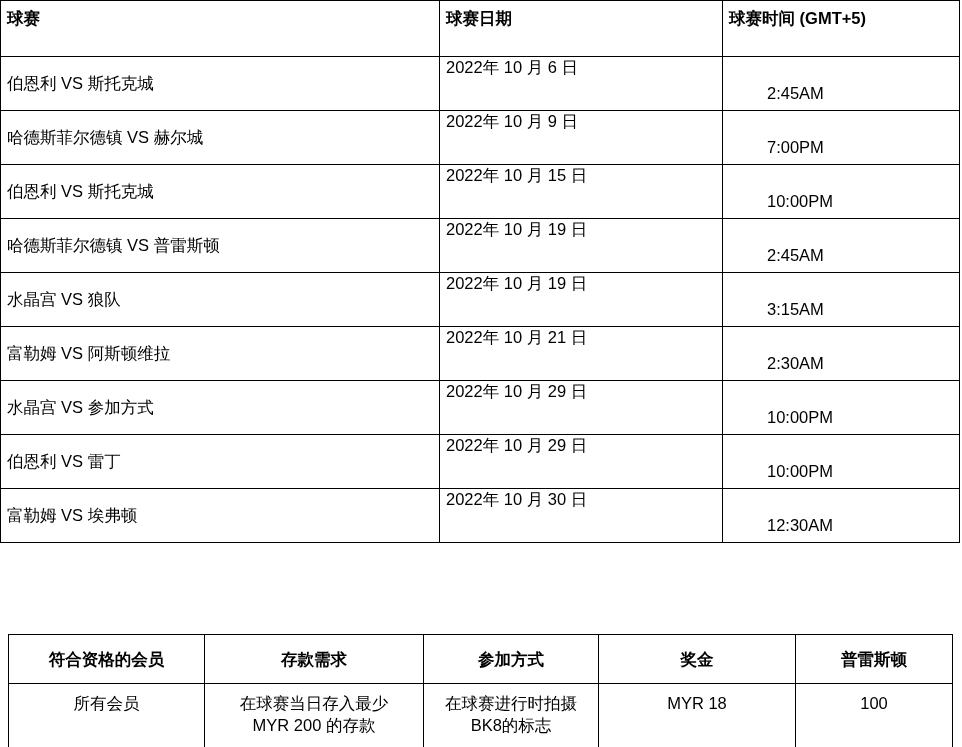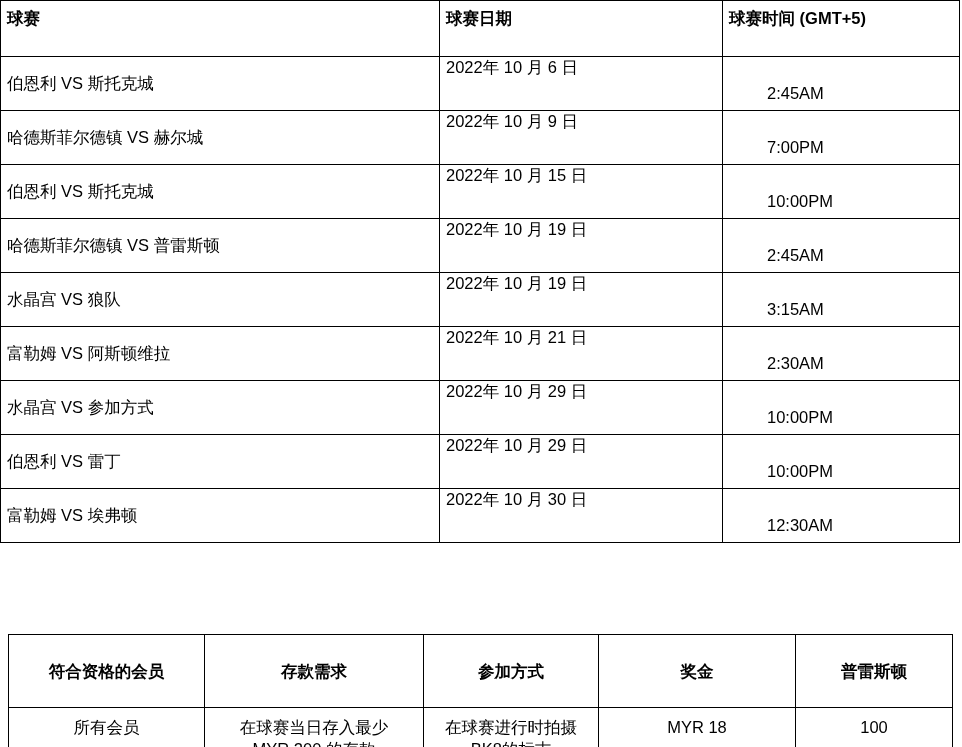--- a/index.html
+++ b/index.html
@@ -80,21 +80,21 @@
   table.promo col.p2 { width: 175px; }
   table.promo col.p3 { width: 197px; }
   table.promo col.p4 { width: 157px; }
 
   table.promo th,
   table.promo td {
     border: 1px solid #000000;
     font-size: 16.5px;
     line-height: 1.35;
     text-align: center;
-    padding: 16px 6px;
+    padding: 4px 6px;
   }
   table.promo thead th {
     font-weight: bold;
     height: 40px;
     vertical-align: middle;
   }
   table.promo tbody td {
     height: 62px;
     vertical-align: top;
     padding-top: 8px;

